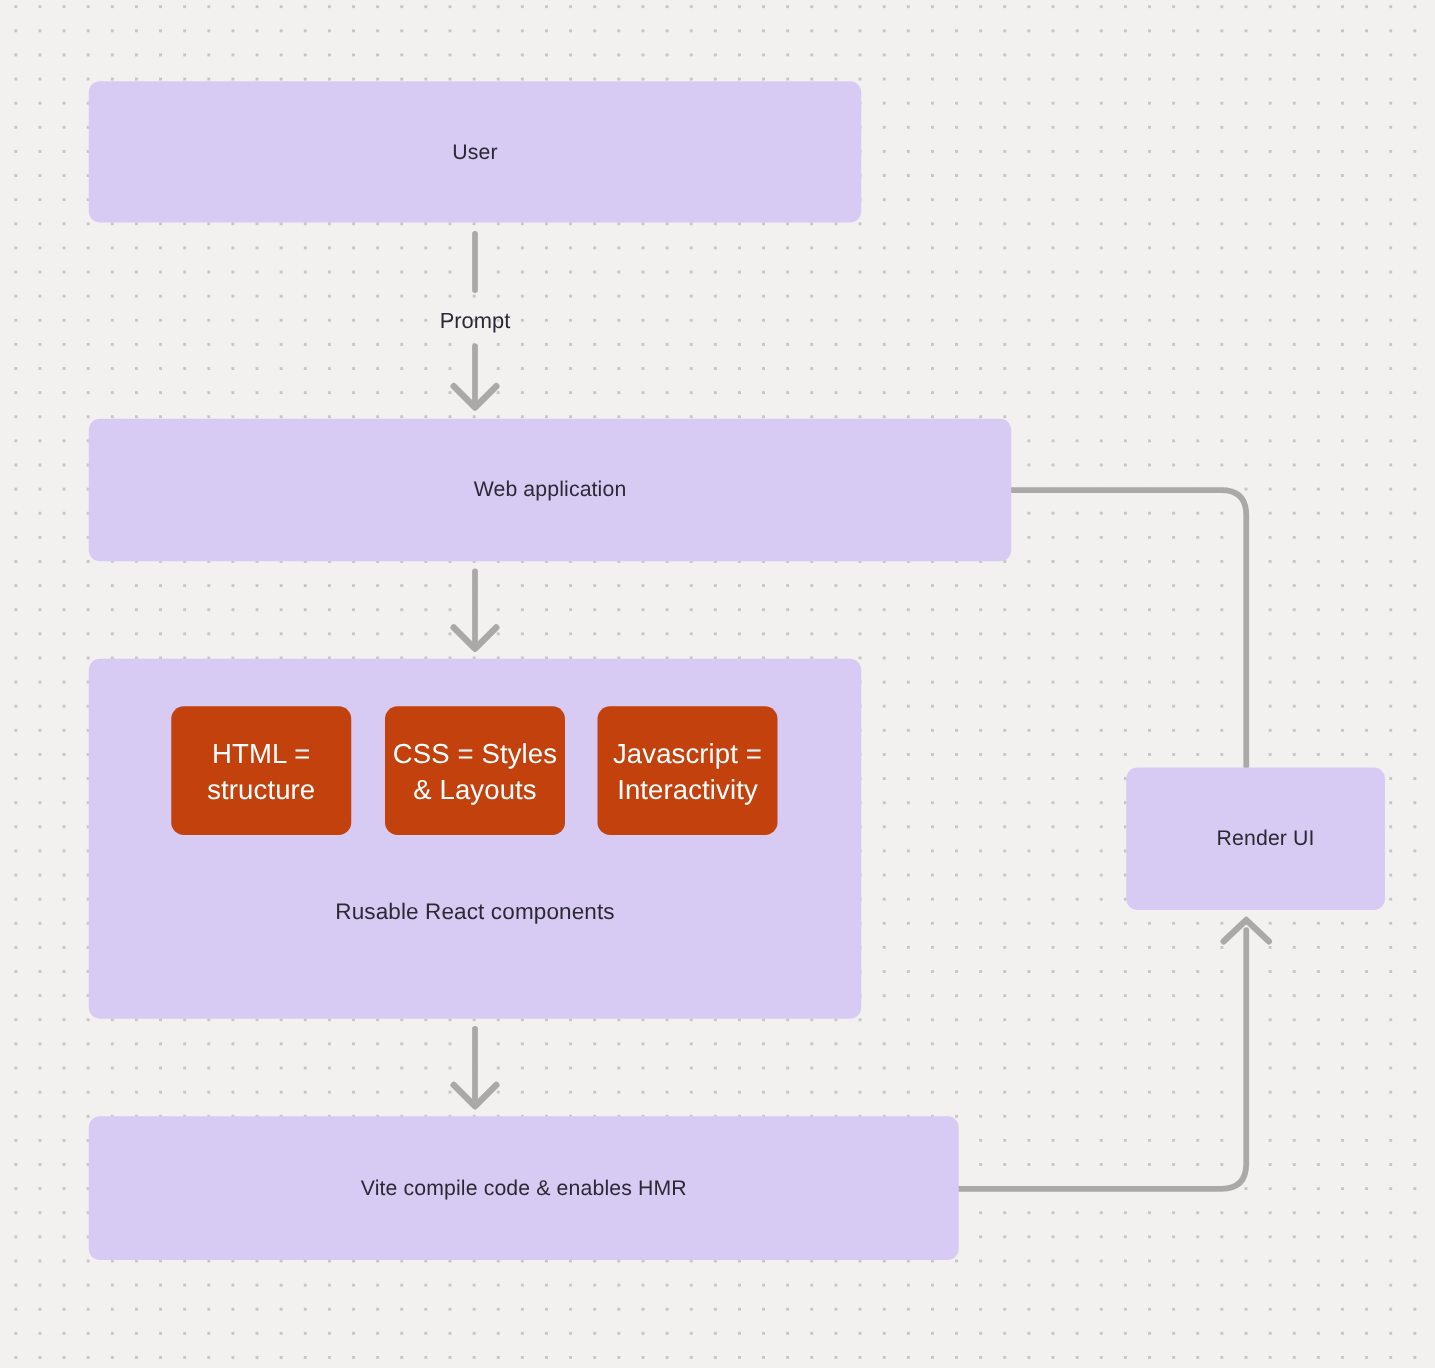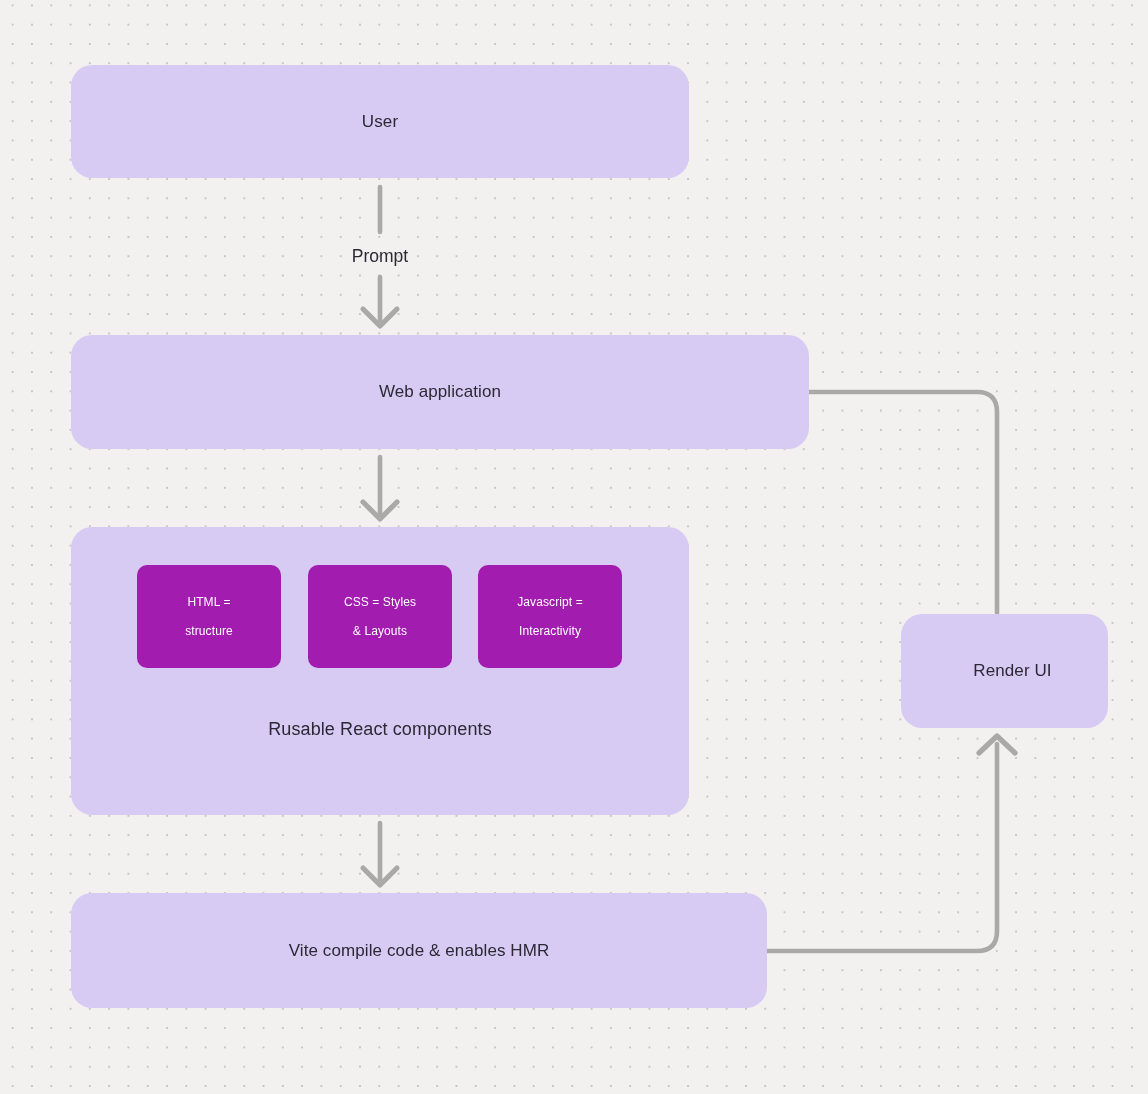--- a/index.html
+++ b/index.html
@@ -13,48 +13,48 @@
     overflow: hidden;
     background-color: #F2F1F0;
     background-image: radial-gradient(circle, #C8C6C4 1.15px, rgba(200,198,196,0) 1.35px);
     background-size: 19.3px 19.3px;
     background-position: 3px 15px;
     font-family: "Liberation Sans", "DejaVu Sans", sans-serif;
   }
   .node {
     position: absolute;
     background: #D7CBF4;
-    border-radius: 21px;
+    border-radius: 9px;
     display: flex;
     align-items: center;
     justify-content: center;
     color: #2C2834;
     font-size: 17px;
     font-weight: 500;
     letter-spacing: 0.1px;
   }
   #node-user        { left: 71px;  top: 65px;  width: 618px; height: 113px; }
   #node-webapp      { left: 71px;  top: 335px; width: 738px; height: 114px; }
   #node-container   { left: 71px;  top: 527px; width: 618px; height: 288px; display: block; }
   #node-vite        { left: 71px;  top: 893px; width: 696px; height: 115px; }
   #node-render-ui   { left: 901px; top: 614px; width: 191px; height: 114px; padding-left: 16px; }
 
   .accent-box {
     position: absolute;
     top: 38px;
     width: 144px;
     height: 103px;
-    background: #a21caf;
+    background: #c2410c;
     border-radius: 10px;
     display: flex;
     align-items: center;
     justify-content: center;
     text-align: center;
     color: #FFFFFF;
-    font-size: 12px;
+    font-size: 22px;
     font-weight: 500;
     line-height: 29px;
     white-space: pre-line;
   }
   #accent-html { left: 66px; }
   #accent-css  { left: 237px; justify-content: center; }
   #accent-js   { left: 407px; }
 
   .container-caption {
     position: absolute;

